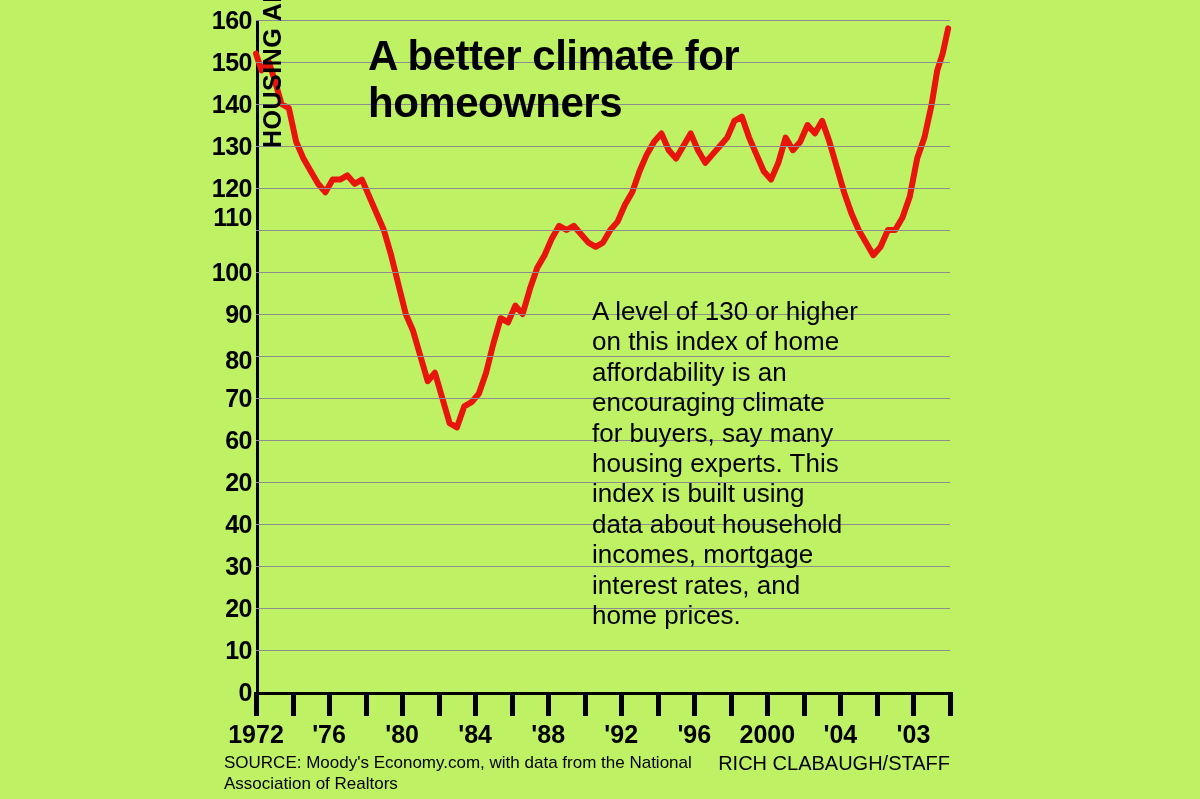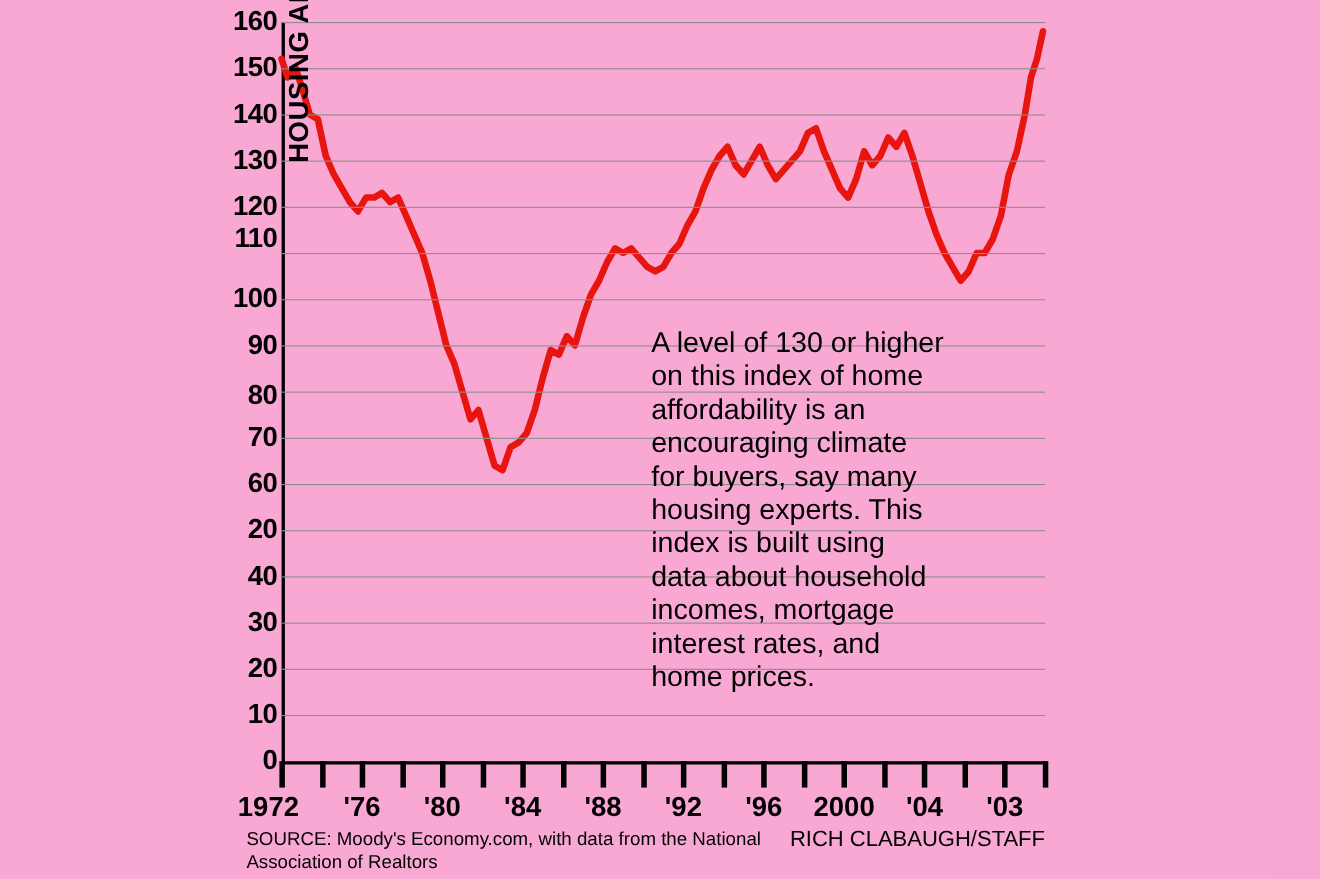--- a/index.html
+++ b/index.html
@@ -7,21 +7,21 @@
     padding: 0;
     background: #ffffff;
   }
   body {
     font-family: "Liberation Sans", sans-serif;
   }
   #page {
     position: relative;
     width: 1200px;
     height: 799px;
-    background: #f9a8d4;
+    background: #bef264;
     overflow: hidden;
   }
   
   #chart-area {
     position: absolute;
     left: 196px;
     top: 8px;
     width: 760px;
     height: 680px;
   }
@@ -231,32 +231,33 @@
         <div class="xtick" style="left: 436.316px;"></div>
         <div class="xtick" style="left: 472.842px;"></div>
         <div class="xtick" style="left: 509.368px;"></div>
         <div class="xtick" style="left: 545.895px;"></div>
         <div class="xtick" style="left: 582.421px;"></div>
         <div class="xtick" style="left: 618.947px;"></div>
         <div class="xtick" style="left: 655.474px;"></div>
         <div class="xtick" style="left: 692px;"></div>
       </div>
     <div id="xlabels">
-        <div class="xlabel" style="left: 48px; text-align: center;">1972</div>
+        <div class="xlabel" style="left: 60px; text-align: center;">1972</div>
         <div class="xlabel" style="left: 133.053px;">'76</div>
         <div class="xlabel" style="left: 206.105px;">'80</div>
         <div class="xlabel" style="left: 279.158px;">'84</div>
         <div class="xlabel" style="left: 352.211px;">'88</div>
         <div class="xlabel" style="left: 425.263px;">'92</div>
         <div class="xlabel" style="left: 498.316px;">'96</div>
         <div class="xlabel" style="left: 571.368px;">2000</div>
         <div class="xlabel" style="left: 644.421px;">'04</div>
         <div class="xlabel" style="left: 717.474px;">'03</div>
       </div>
   </div>
 
+  <div id="chart-title">A better climate for homeowners</div>
 
   <div id="annotation">A level of 130 or higher on this index of home affordability is an encouraging climate for buyers, say many housing experts. This index is built using data about household incomes, mortgage interest rates, and home prices.</div>
 
   <div id="source-note">SOURCE: Moody's Economy.com, with data from the National Association of Realtors</div>
   <div id="credit">RICH CLABAUGH/STAFF</div>
 
 </div>
 
 </body></html>

